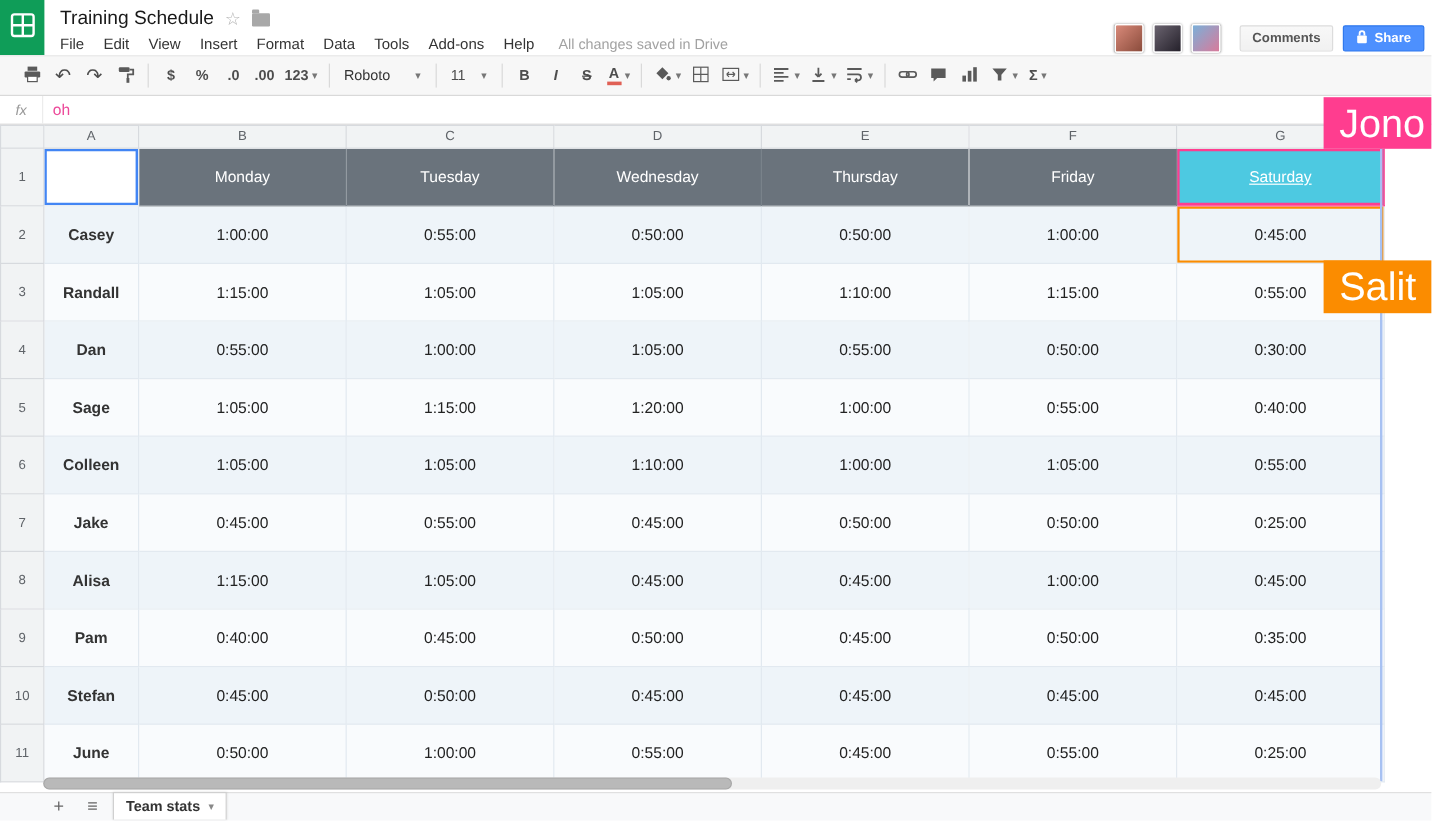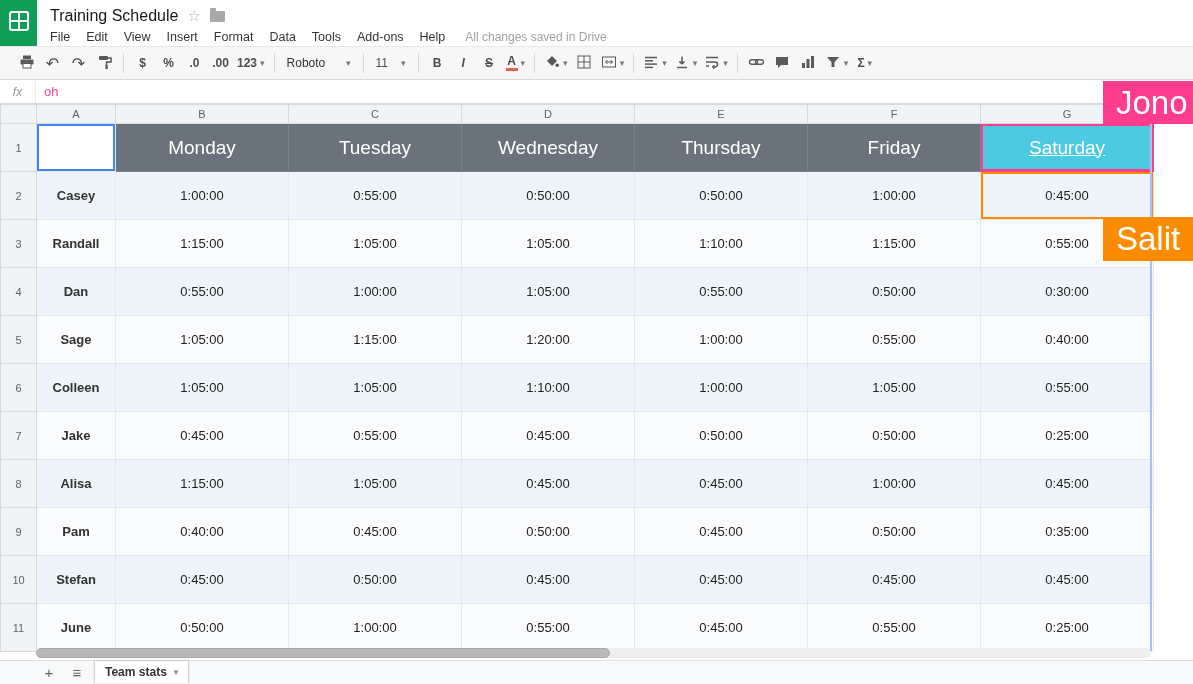--- a/index.html
+++ b/index.html
@@ -55,21 +55,21 @@
   
   #sheet{position:absolute;top:104px;left:0;width:1193px;height:556px;overflow:hidden;}
   table{border-collapse:collapse;table-layout:fixed;width:1153px;}
   col.c-rn{width:36px;} col.c-a{width:79px;} col.c-day{width:173px;}
   td{padding:0 4px;overflow:hidden;white-space:nowrap;}
   .letters td{height:19px;background:#f1f3f4;border:1px solid #d7dade;font-size:11px;
     color:#5f6368;text-align:center;padding:0;cursor:pointer;}
   .r td{height:48px;}
   .rn{background:#f1f3f4;border:1px solid #d7dade;font-size:11px;color:#5f6368;text-align:center;cursor:pointer;}
   .cell{border:1px solid #e2e9f0;text-align:center;font-size:13px;color:#222;cursor:cell;}
-  .day{background:var(--header-row-bg,#6a737c);color:#fff;border:1px solid #79828a;font-size:19px;}
+  .day{background:var(--header-row-bg,#6a737c);color:#fff;border:1px solid #79828a;font-size:13px;}
   .a1{background:#fff;box-shadow:inset 0 0 0 2px var(--selection-blue,#4285f4);}
   .sat{background:var(--saturday-bg,#4dc9e1)!important;color:#fff;box-shadow:inset 0 0 0 2px var(--jono,#ff3d8f);border-color:var(--jono,#ff3d8f);text-decoration:underline;}
   .g2{box-shadow:inset 0 0 0 2px var(--salit,#fb8c00);}
   .nm{font-weight:bold;color:#333;}
   tr.ba td.cell{background:#eef4f9;}
   tr.bb td.cell{background:#f9fbfd;}
 
   
   #right-line{position:absolute;left:1150px;top:123px;width:2px;height:528px;background:#a7c1f2;z-index:4;}
   .collab-label{position:absolute;left:1103px;width:90px;color:#fff;display:flex;align-items:center;
@@ -115,20 +115,35 @@
       <span class="menu-item">View</span>
       <span class="menu-item">Insert</span>
       <span class="menu-item">Format</span>
       <span class="menu-item">Data</span>
       <span class="menu-item">Tools</span>
       <span class="menu-item">Add-ons</span>
       <span class="menu-item">Help</span>
       <span id="save-status">All changes saved in Drive</span>
     </div>
   </div>
+  <div id="appbar-right">
+    <span class="avatar av1"></span>
+    <span class="avatar av2"></span>
+    <span class="avatar av3"></span>
+    <span class="btn" id="comments-btn">
+        <span>Comments</span>
+      </span>
+    <span class="btn" id="share-btn">
+      <span><svg width="10" height="13" viewBox="0 0 10 13">
+            <rect x="1" y="5.5" width="8" height="6.5" rx="1" fill="#fff"></rect>
+            <path d="M3 5.5 V4 a2 2 0 0 1 4 0 V5.5" stroke="#fff" stroke-width="1.5" fill="none"></path>
+          </svg></span>
+      <span>Share</span>
+    </span>
+  </div>
 </div>
 
 <div id="toolbar">
   <span class="tbtn">
       <span class="ticon"><svg width="16" height="16" viewBox="0 0 16 16">
           <rect x="4" y="1.5" width="8" height="3.5" fill="#5a5a5a"></rect>
           <rect x="1.5" y="5.5" width="13" height="5" rx="1" fill="#5a5a5a"></rect>
           <rect x="4" y="9.5" width="8" height="4.5" fill="#fff" stroke="#5a5a5a"></rect>
         </svg></span>
     </span>

